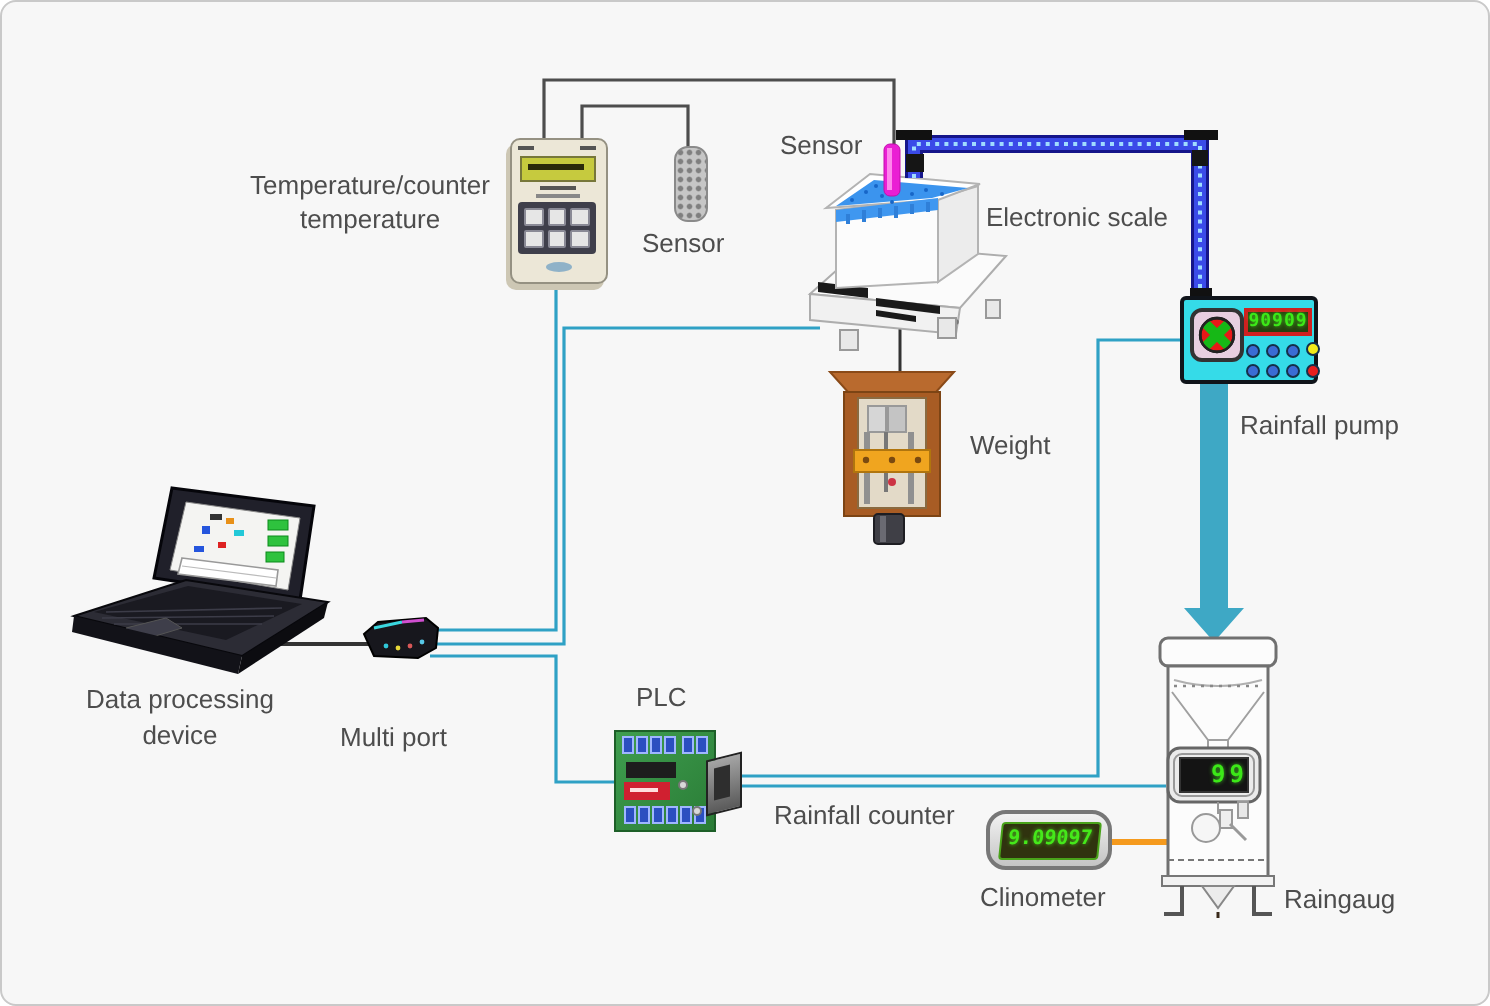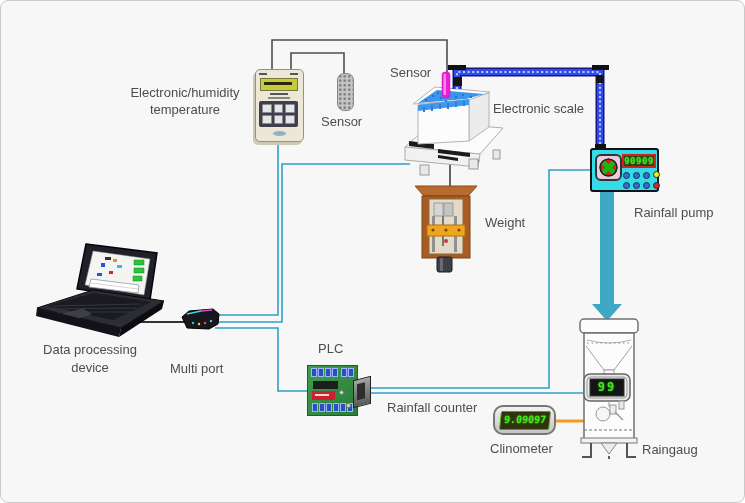--- a/index.html
+++ b/index.html
@@ -36,21 +36,21 @@
   #plc .red i{position:absolute;left:3px;top:3px;width:14px;height:2px;background:#ffdddd;}
   #plc .screw{position:absolute;width:5px;height:5px;border-radius:50%;background:#d8d8d8;border:1px solid #777;box-sizing:border-box;}
   #plc .conn{position:absolute;left:45px;top:12px;width:16px;height:26px;background:linear-gradient(#a5a5a5,#5a5a5a);border:1px solid #222;transform:skewY(-14deg);}
   #plc .conn i{position:absolute;left:3px;top:4px;width:8px;height:16px;background:#2e2e2e;}
 
   
   #clino{left:492px;top:404px;width:63px;height:30px;background:linear-gradient(#f2f2f2,#c4c4c4);border:2px solid #777;border-radius:10px;box-sizing:border-box;}
   #clino .cdisp{position:absolute;left:5px;top:4px;width:48px;height:17px;background:#30330f;border:1px solid #49a31a;border-radius:2px;color:#45e81a;font:bold 10px "DejaVu Sans Mono",monospace;line-height:16px;text-align:center;transform:skewX(-6deg);text-shadow:0 0 2px rgba(80,255,40,.7);}
 
   
-  #rgdisp{position:absolute;left:589px;top:378px;width:34px;height:17px;z-index:3;color:#3ce818;font:bold 12px "DejaVu Sans Mono",monospace;line-height:17px;text-align:center;letter-spacing:2px;text-shadow:0 0 2px rgba(80,255,40,.7);}
+  #rgdisp{position:absolute;left:589px;top:378px;width:34px;height:17px;z-index:3;color:#3ce818;font:bold 12px "DejaVu Sans Mono",monospace;line-height:17px;text-align:right;letter-spacing:2px;text-shadow:0 0 2px rgba(80,255,40,.7);}
 </style>
 </head>
 <body>
 
 <div id="canvas">
 
   <svg id="wires" width="743" height="501" viewBox="0 0 743 501">
 
     <g fill="none" stroke="#4d4d4d" stroke-width="1.6">
       <path d="M271,70 V39 H446 V73"></path>
@@ -277,28 +277,28 @@
       <path d="M14,126 V140 H5" fill="none" stroke="#555" stroke-width="2"></path>
       <path d="M50,126 V140 H59" fill="none" stroke="#555" stroke-width="2"></path>
       <polygon points="24,126 40,126 32,137" fill="#ececec" stroke="#888"></polygon>
       <line x1="32" y1="139" x2="32" y2="144" stroke="#3a2a1a" stroke-width="1.5"></line>
       <polygon points="29,143 35,143 32,149" fill="#2a1f14"></polygon>
     </svg>
   </div>
   <div id="rgdisp">99</div>
 
   <div class="lbl center" style="left:105px;top:84px;width:158px;line-height:16.5px;">
-    <span style="display:block;">Electronic/humidity</span>
+    <span style="display:block;">Temperature/counter</span>
     <span style="display:block;">temperature</span>
   </div>
   <div class="lbl" style="left:320px;top:113px;">Sensor</div>
   <div class="lbl" style="left:389px;top:64px;">Sensor</div>
   <div class="lbl" style="left:492px;top:100px;">Electronic scale</div>
   <div class="lbl" style="left:484px;top:214px;">Weight</div>
-  <div class="lbl" style="left:633px;top:204px;">Rainfall pump</div>
+  <div class="lbl" style="left:619px;top:204px;">Rainfall pump</div>
   <div class="lbl center" style="left:30px;top:340px;width:118px;line-height:17.5px;">
     <span style="display:block;">Data processing</span>
     <span style="display:block;">device</span>
   </div>
   <div class="lbl" style="left:169px;top:339px;margin-top:21px;">Multi port</div>
   <div class="lbl" style="left:317px;top:340px;">PLC</div>
   <div class="lbl" style="left:386px;top:399px;">Rainfall counter</div>
   <div class="lbl" style="left:489px;top:440px;">Clinometer</div>
   <div class="lbl" style="left:641px;top:441px;">Raingaug</div>
 

